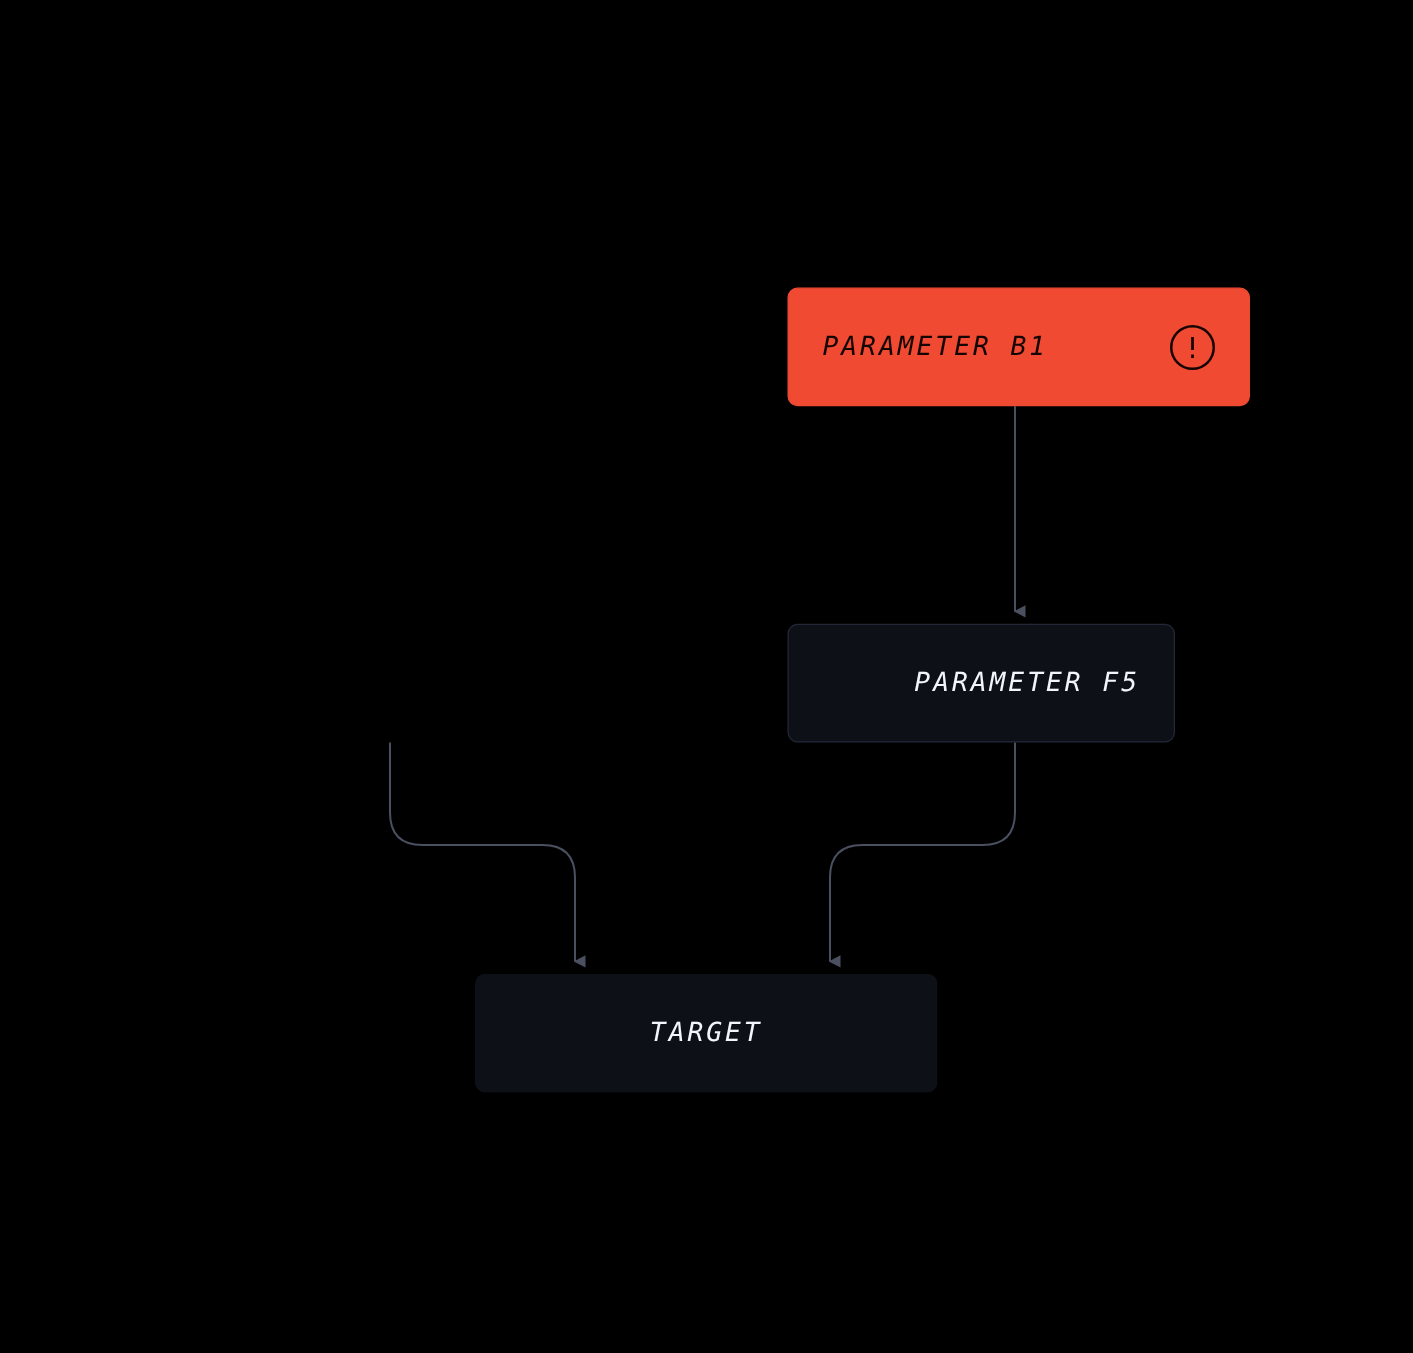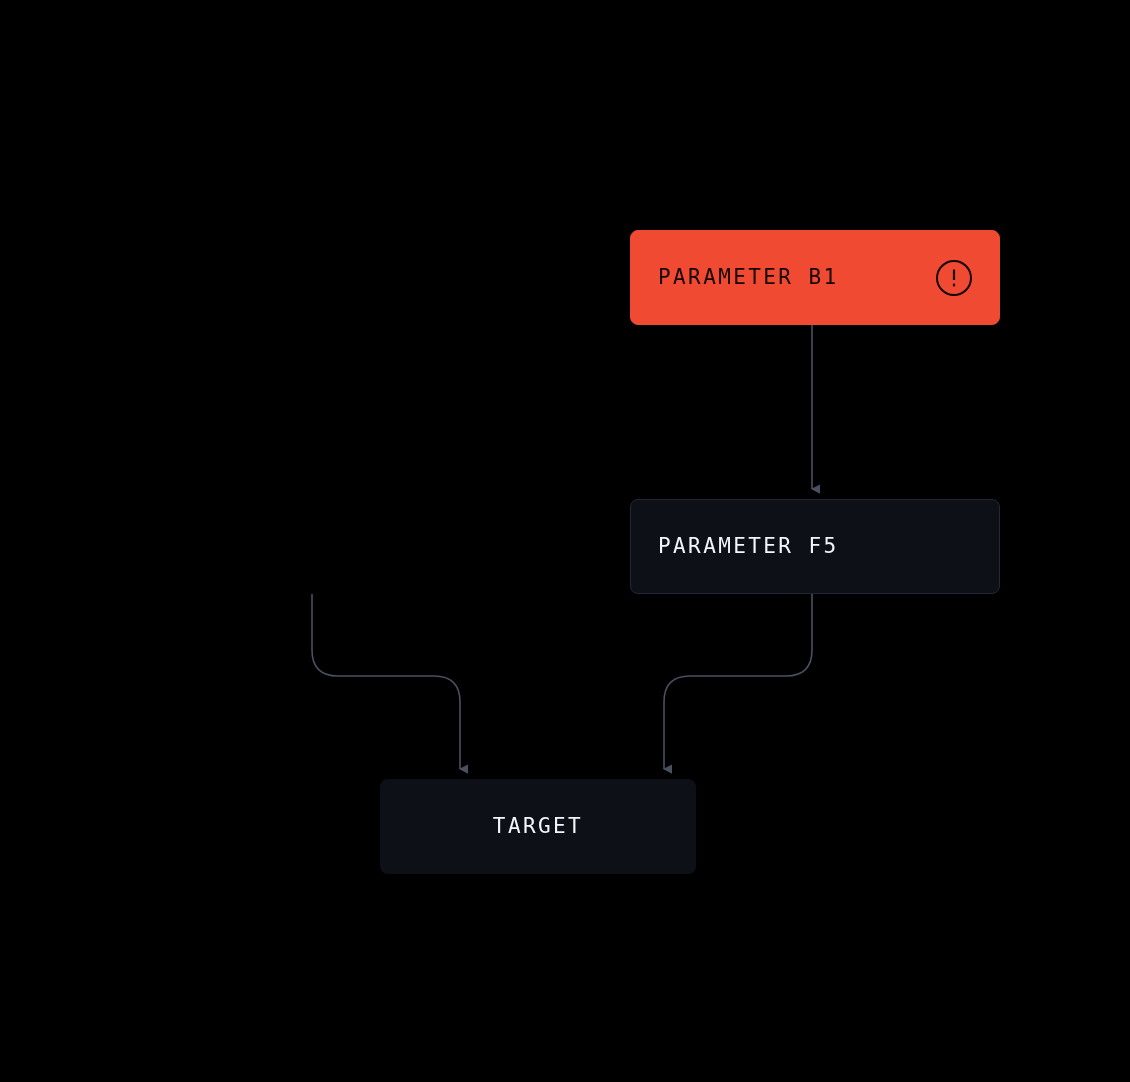--- a/index.html
+++ b/index.html
@@ -27,20 +27,21 @@
     width: 1130px;
     height: 1082px;
     pointer-events: none;
   }
   .node {
     position: absolute;
     box-sizing: border-box;
     border-radius: 8px;
     display: flex;
     align-items: center;
+    font-style: italic;
   }
   .node-default {
     background: #0d1117;
     border: 1px solid #222838;
   }
   .node-borderless {
     background: #0d1117;
     border: 1px solid transparent;
   }
   .node-alert {
@@ -106,21 +107,21 @@
     <span class="status-icon">
       <svg viewBox="0 0 38 38" width="38" height="38" xmlns="http://www.w3.org/2000/svg">
         <circle cx="19" cy="19" r="17" fill="none" stroke="#140402" stroke-width="2"></circle>
         <line x1="19" y1="10.5" x2="19" y2="21" stroke="#140402" stroke-width="2.2" stroke-linecap="butt"></line>
         <line x1="19" y1="24.6" x2="19" y2="27.4" stroke="#140402" stroke-width="2.2" stroke-linecap="butt"></line>
       </svg>
     </span>
   </div>
 
 
-  <div class="node node-default node-left" style="left:630px; top:499px; width:370px; height:95px;">
+  <div class="node node-default node-left" style="left:630px; top:499px; width:310px; height:95px;justify-content:flex-end;">
     <span class="node-label label-light">PARAMETER F5</span>
   </div>
 
-  <div class="node node-borderless node-center" style="left:380px; top:779px; width:316px; height:95px;">
+  <div class="node node-borderless node-center" style="left:380px; top:779px; width:370px; height:95px;">
     <span class="node-label label-light">TARGET</span>
   </div>
 
 </div>
 
 </body></html>

